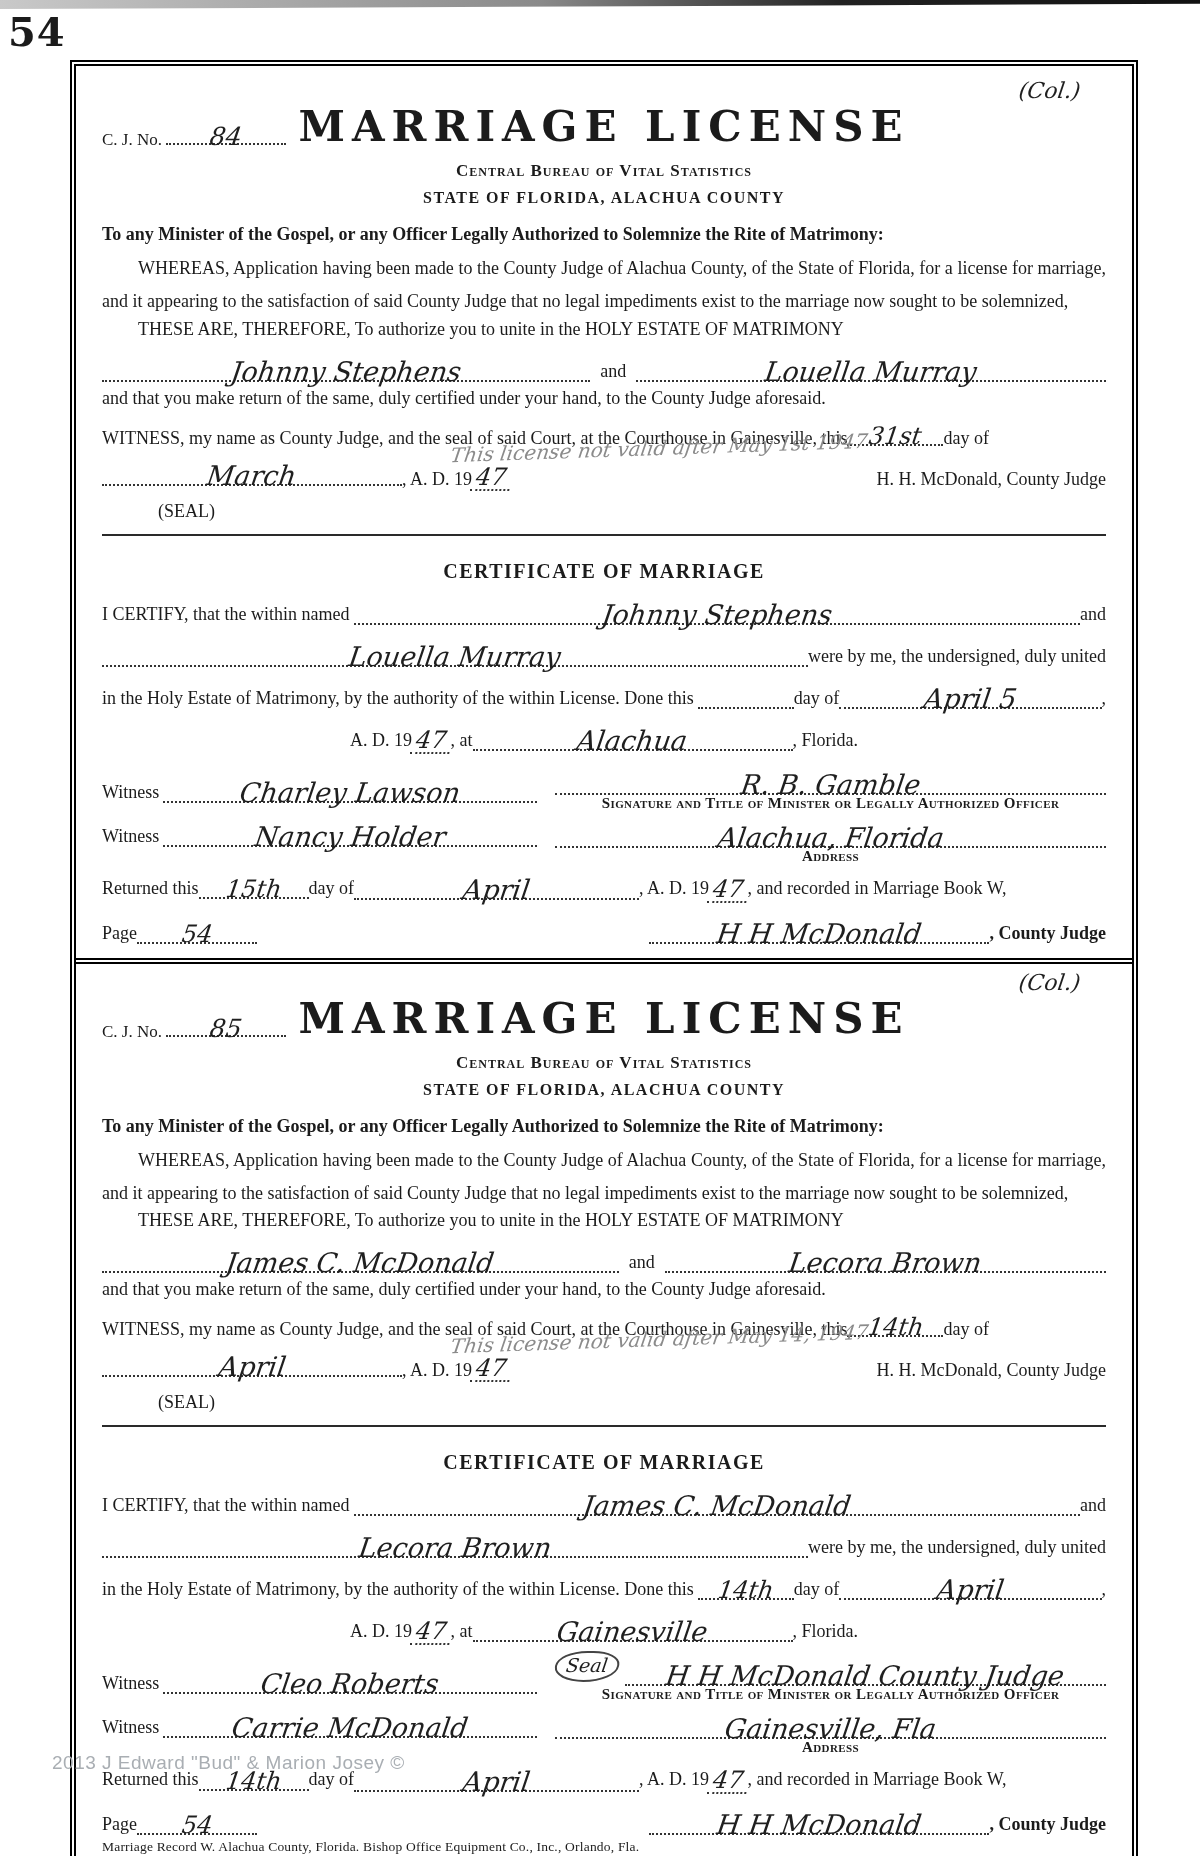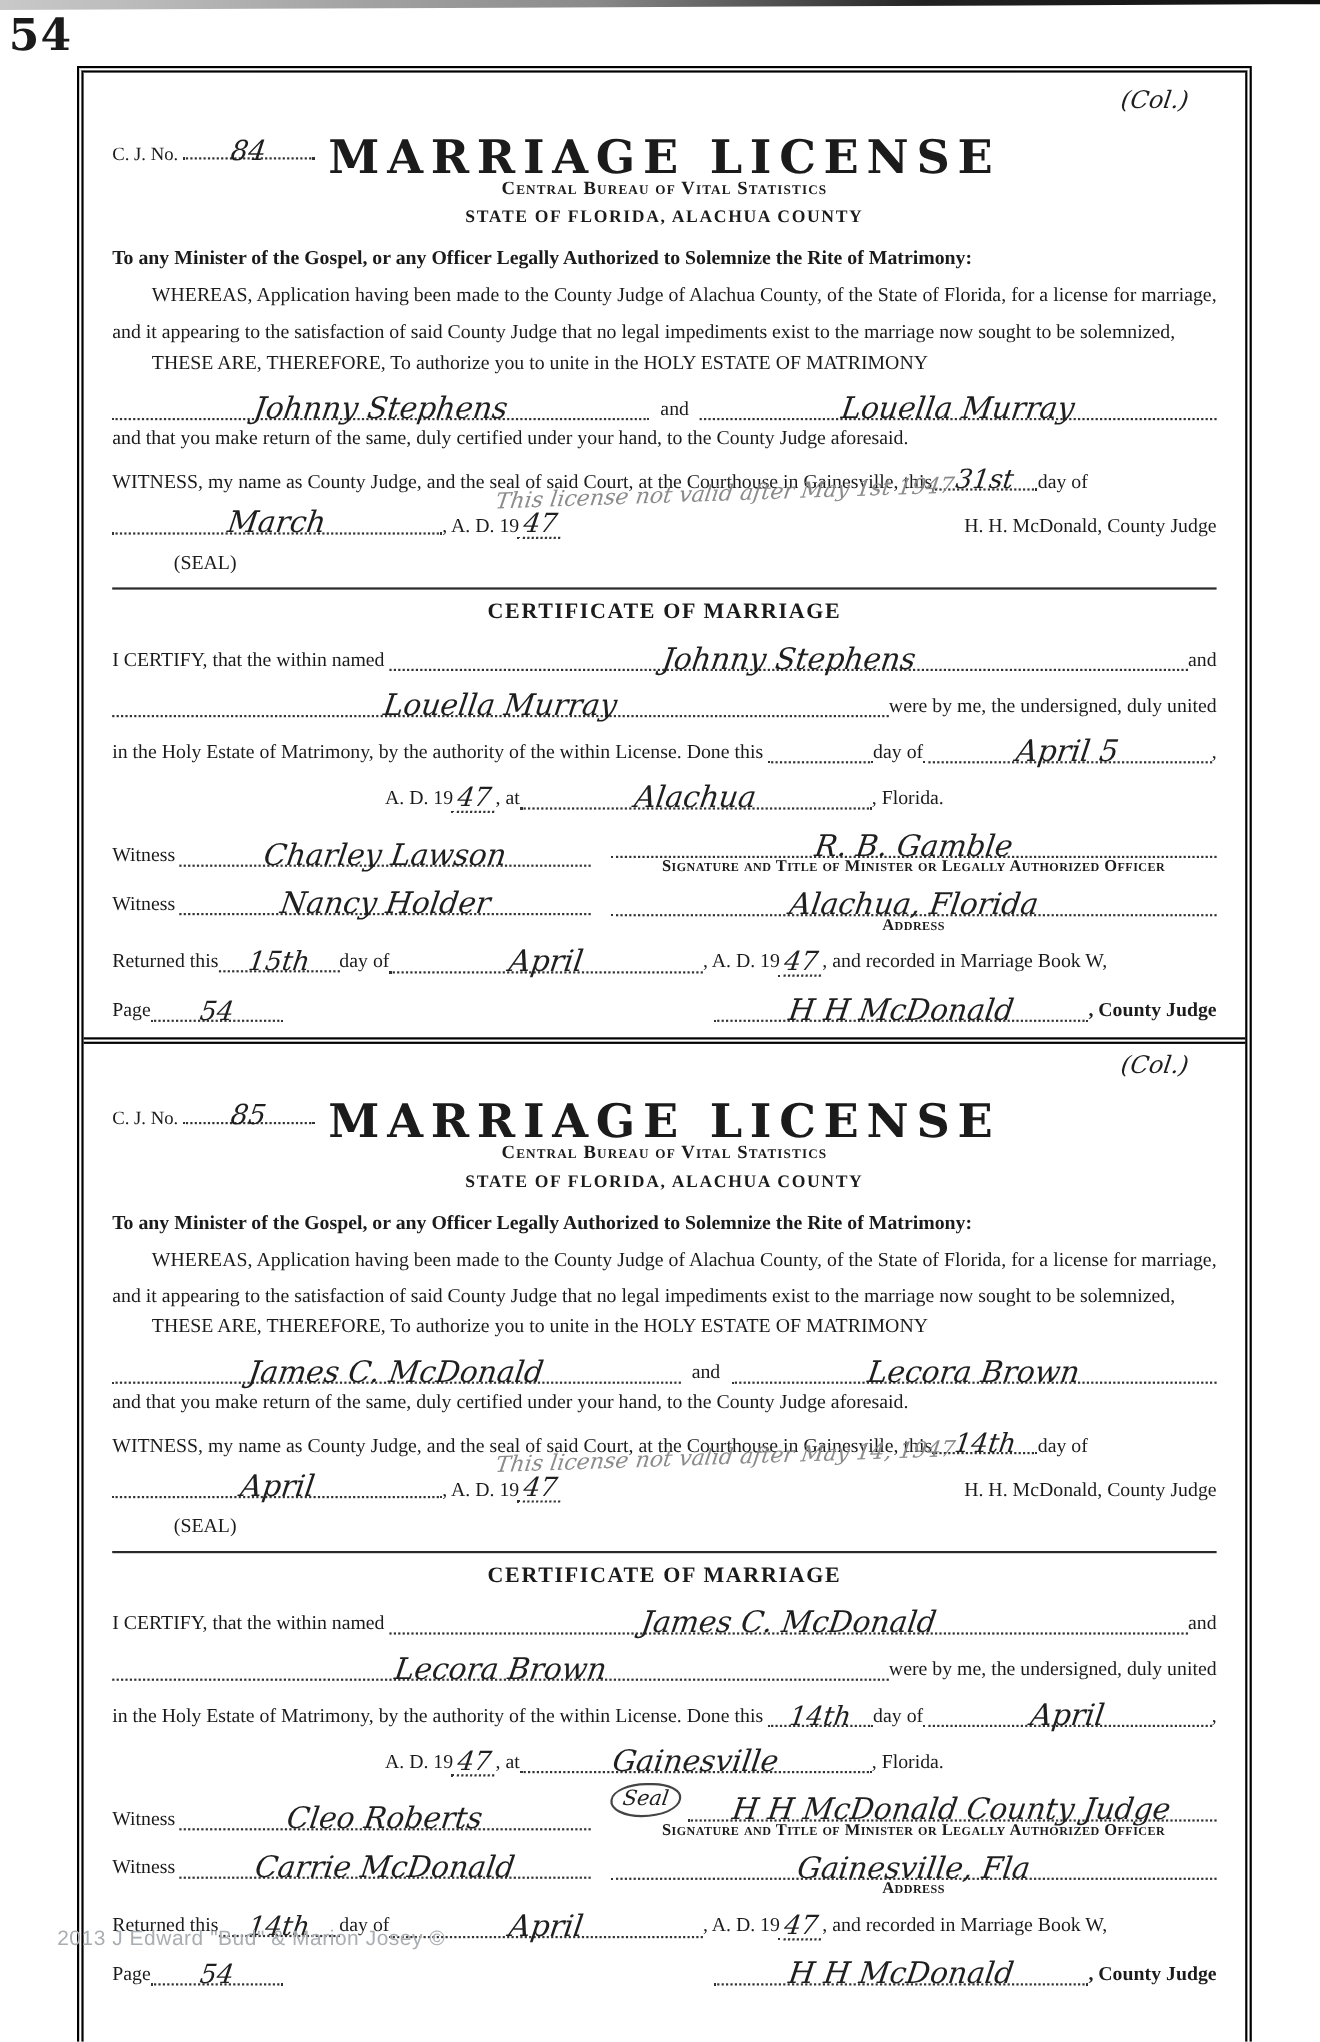--- a/index.html
+++ b/index.html
@@ -30,21 +30,21 @@
     transform:skewX(-8deg);color:#1f1f1f;line-height:1;}
   .hw.big{font-size:27px;margin-bottom:-5px;}
   .hw.med{font-size:24px;margin-bottom:-4px;}
   .hw.num{font-size:25px;margin-bottom:-6px;}
   .hw.year{font-size:24px;border-bottom:2px dotted #333;padding:0 4px;margin-bottom:-3px;}
   .pencil{color:#8b8b8b;font-size:20px;transform:skewX(-10deg) rotate(-2deg);white-space:nowrap;}
 
   .header-row{position:relative;text-align:center;margin-top:4px;height:50px;}
   .cj{position:absolute;left:0;bottom:4px;font-size:17px;}
   .cj .slot{width:120px;}
-  .title{display:inline-block;margin:16px;font-family:"DejaVu Serif",serif;font-weight:700;
+  .title{display:inline-block;margin:0;font-family:"DejaVu Serif",serif;font-weight:700;
     font-size:42px;letter-spacing:7px;line-height:1.1;}
   .subtitle{margin-top:7px;text-align:center;font-variant:small-caps;font-weight:700;
     font-size:17px;letter-spacing:1px;}
   .stateline{margin-top:8px;text-align:center;font-size:16px;letter-spacing:1.5px;font-weight:bold;}
 
   .para{font-size:18px;margin:0;}
   .salutation{margin-top:17px;font-weight:700;font-size:18px;}
   .whereas{margin-top:7px;text-align:justify;text-indent:36px;line-height:1.85;}
   .these{margin-top:0;text-indent:36px;font-size:18px;}
 
@@ -60,21 +60,21 @@
 
   .witness-line{margin-top:15px;}
   .witness-line .day-slot{width:96px;}
   .month-line{margin-top:13px;position:relative;height:30px;}
   .month-line .month-slot{width:300px;}
   .month-line .pencil-pos{position:absolute;left:350px;top:-24px;}
   .month-line .judge{margin-left:auto;font-size:18px;}
   .seal-lbl{margin-top:9px;margin-left:56px;font-size:18px;height:22px;}
   .inner-hr{border-top:2px solid #2a2a2a;margin:11px 0 0 0;}
 
-  .cert-title{margin-top:9px;text-align:center;font-weight:700;font-size:20px;letter-spacing:1.5px;}
+  .cert-title{margin-top:24px;text-align:center;font-weight:700;font-size:20px;letter-spacing:1.5px;}
   .c-line{margin-top:11px;height:31px;align-items:flex-end;justify-content:center;}
   .c-line .lbl-pad{padding-right:4px;}
   .done-day{width:96px;}
   .place-slot{width:320px;}
 
   .two-col{display:flex;margin-top:8px;justify-content:center;}
   .tc-left{width:435px;}
   .tc-right{flex:1;margin-left:18px;}
   .w-row{display:flex;align-items:flex-end;height:44px;font-size:18px;}
   .w-row .slot{flex:1;margin-left:4px;}
@@ -390,13 +390,14 @@
           </span>
       <span class="gap"></span>
       <span class="slot judge-slot">
             <span class="hw big">H H McDonald</span>
           </span>
       <span class="cj-suffix">, County Judge</span>
     </div>
 
   </section>
 </div>
+  <div class="imprint">Marriage Record W. Alachua County, Florida.   Bishop Office Equipment Co., Inc., Orlando, Fla.</div>
 </div>
 
 </body></html>

